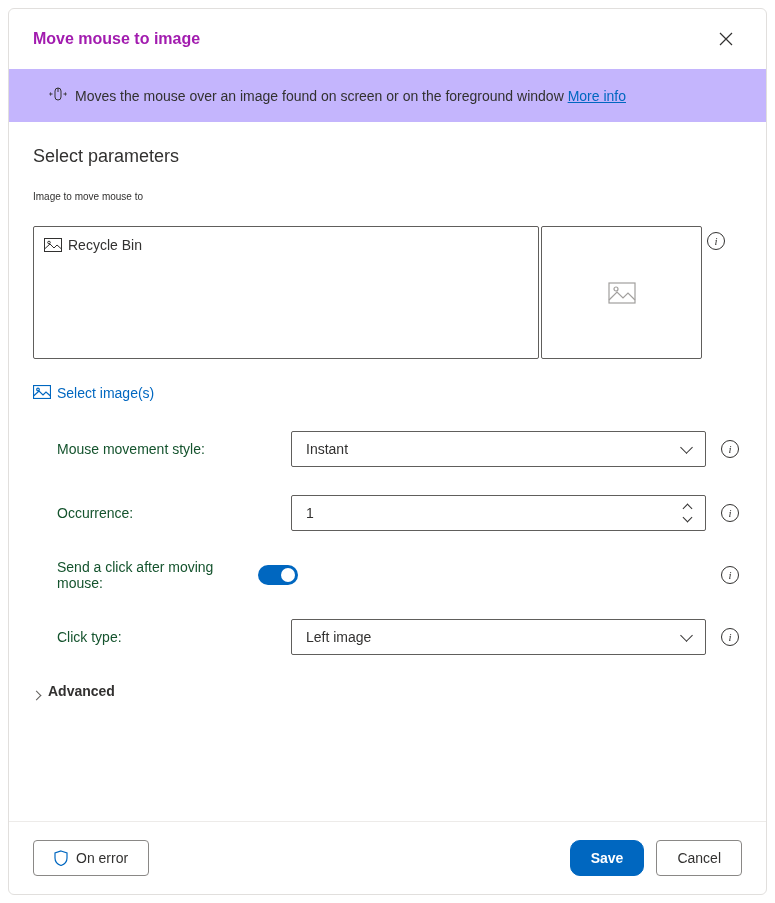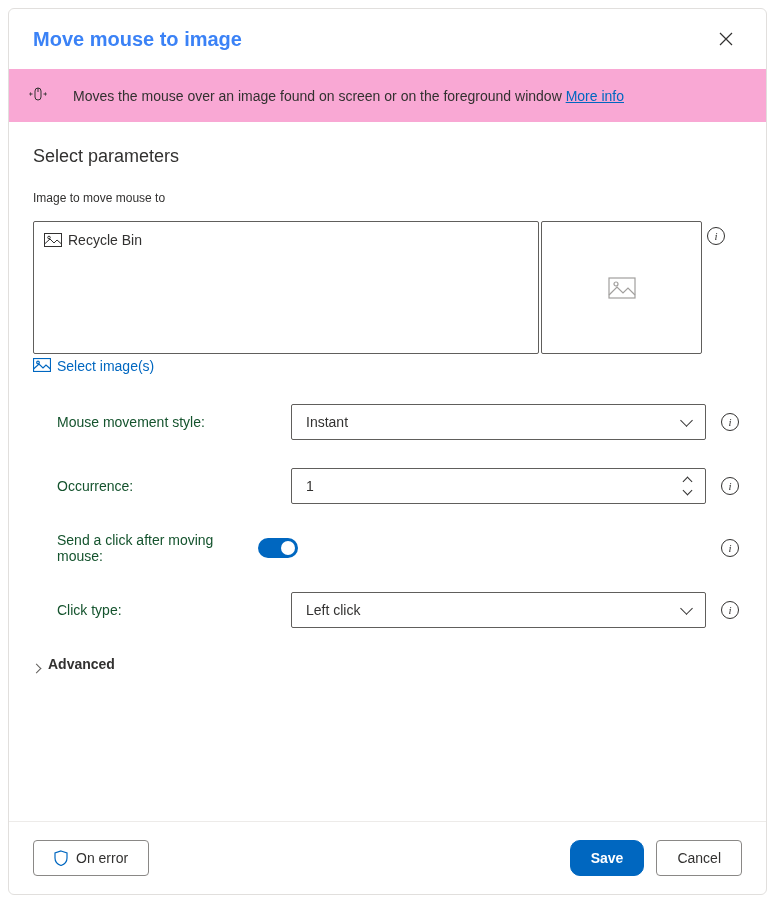--- a/index.html
+++ b/index.html
@@ -20,64 +20,64 @@
     flex-direction: column;
     overflow: hidden;
   }
   .titlebar {
     display: flex;
     align-items: center;
     justify-content: space-between;
     padding: 14px 24px 14px 24px;
   }
   .title {
-    font-size: 20px;
+    font-size: 16px;
     font-weight: 600;
-    color: #3b82f6;
+    color: #a21caf;
   }
   .close-btn {
     width: 32px;
     height: 32px;
     display: flex;
     align-items: center;
     justify-content: center;
     cursor: pointer;
     border-radius: 4px;
   }
   .info-banner {
-    background: #f9a8d4;
-    padding: 16px 20px;
-    display: flex;
-    align-items: center;
-    gap: 26px;
+    background: #c4b5fd;
+    padding: 16px 40px;
+    display: flex;
+    align-items: center;
+    gap: 8px;
     font-size: 14px;
     color: #323130;
   }
   .info-banner a { color: #0067c0; text-decoration: underline; }
   .body {
     flex: 1;
     padding: 24px 24px 0 24px;
     overflow: auto;
   }
   .section-title {
     font-size: 18px;
     font-weight: 400;
     color: #323130;
     margin-bottom: 24px;
   }
   .field-label {
-    font-size: 12px;
-    color: #323130;
-    margin-bottom: 16px;
+    font-size: 10px;
+    color: #323130;
+    margin-bottom: 24px;
   }
   .image-row {
     display: flex;
     gap: 2px;
     align-items: flex-start;
-    margin-bottom: 4px;
+    margin-bottom: 26px;
   }
   .image-list-box {
     width: 506px;
     height: 133px;
     border: 1px solid #605e5c;
     border-radius: 2px;
     padding: 10px 10px;
   }
   .image-entry {
     display: flex;
@@ -358,21 +358,21 @@
       </div>
       <div class="row-info">
           <span class="info-icon">i</span>
         </div>
     </div>
 
     <div class="form-row">
       <div class="row-label">Click type:</div>
       <div class="row-control">
         <div class="dropdown">
-          <span>Left click</span>
+          <span>Left image</span>
           <span class="chevron-down-lg"></span>
         </div>
       </div>
       <div class="row-info">
           <span class="info-icon">i</span>
         </div>
     </div>
 
     <div class="expander">
       <span class="chevron-right"></span>

